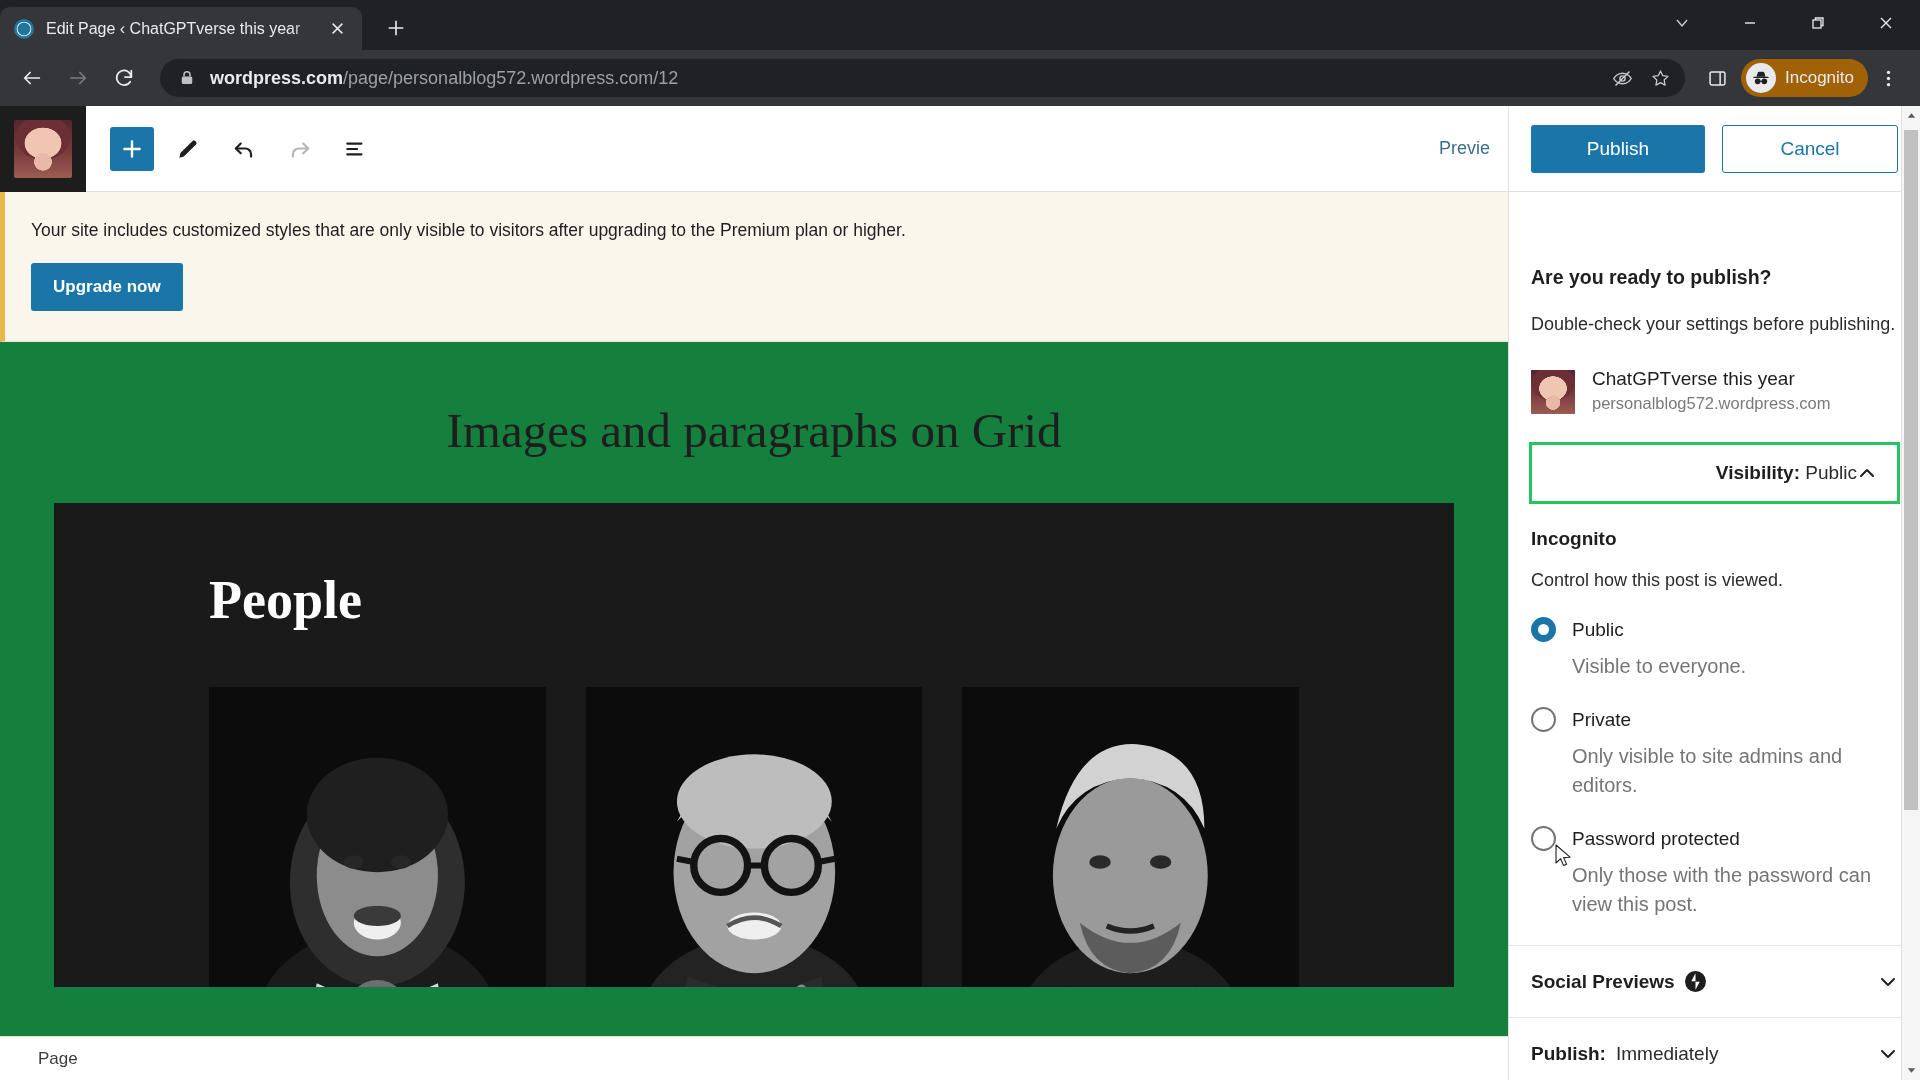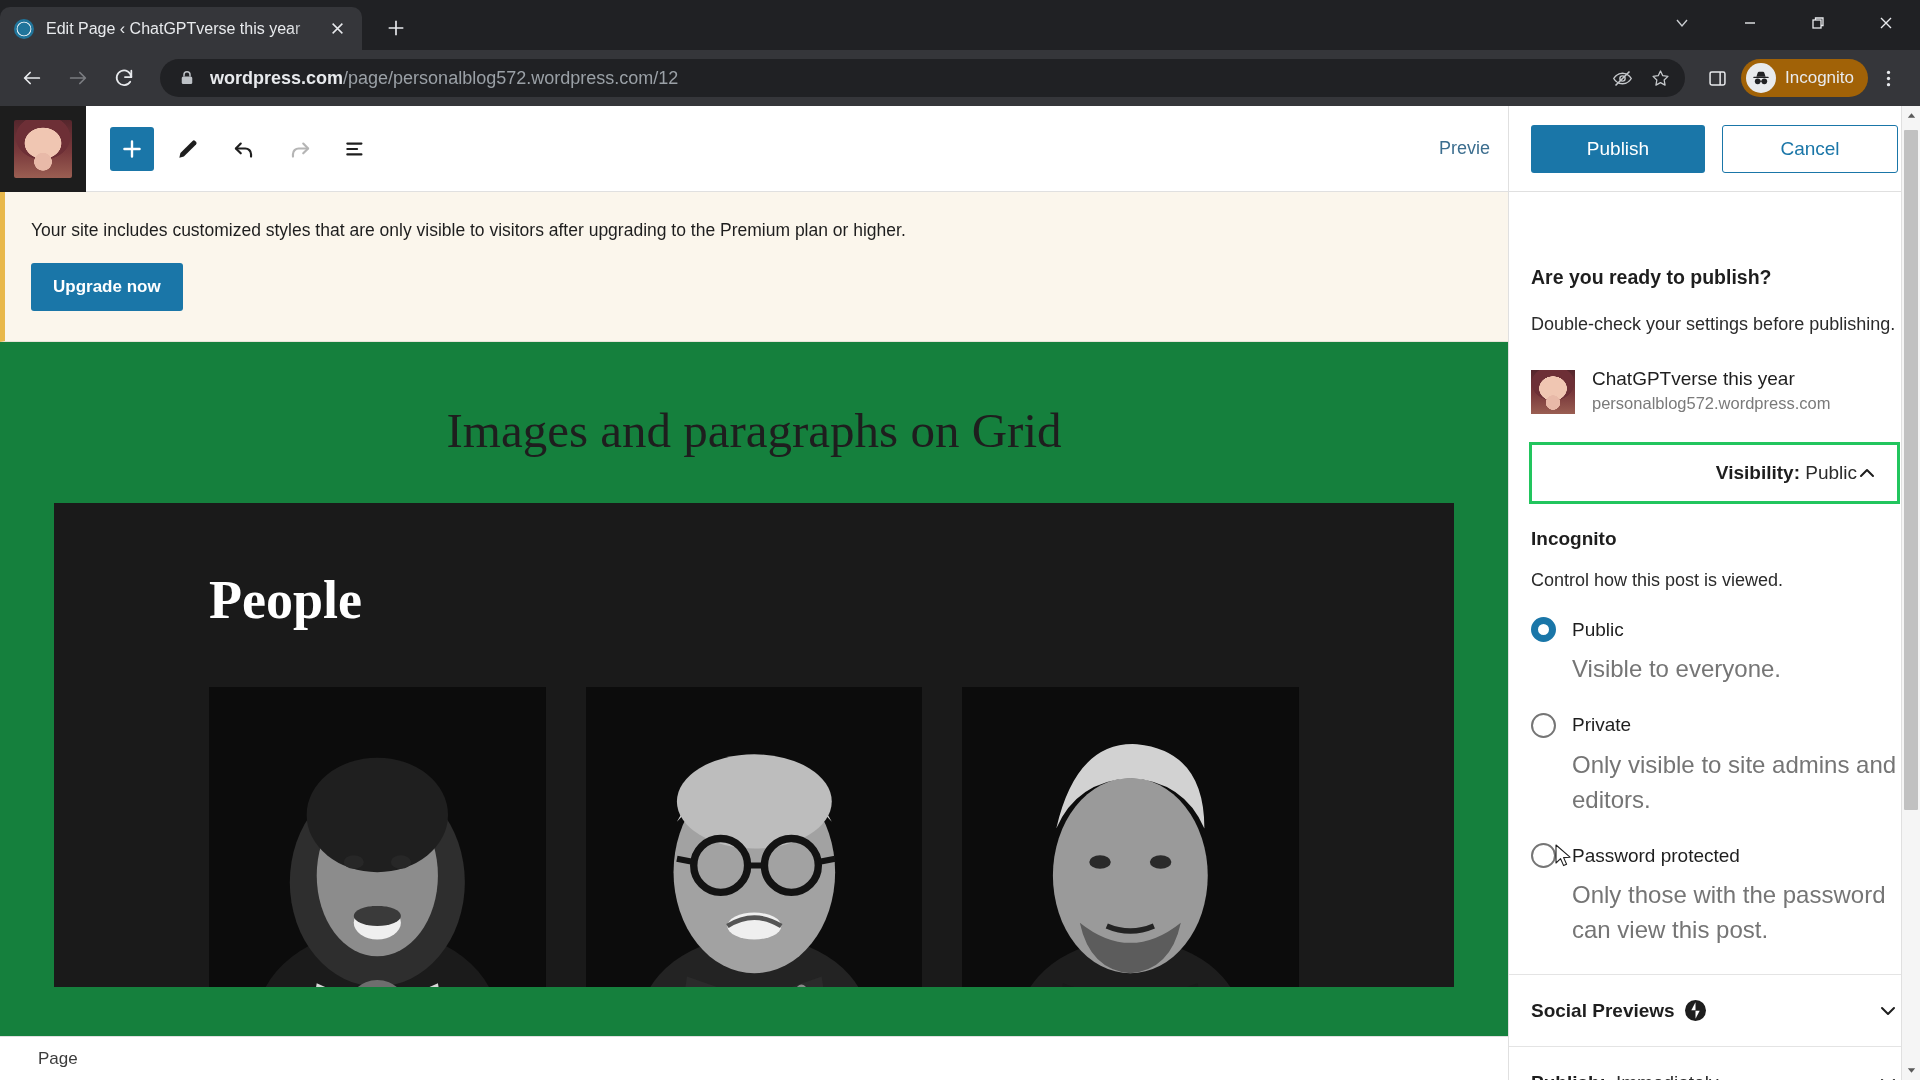--- a/index.html
+++ b/index.html
@@ -283,21 +283,21 @@
     border: 2px solid #757575;
     background: #fff;
     position: relative;
   }
   .radio.checked {
     border: 7px solid #1a76a8;
     background: #fff;
   }
   .radio-label { font-size: 19px; color: #1e1e1e; }
   .radio-help {
-    font-size: 24px; color: #757575;
+    font-size: 20px; color: #757575;
     margin: 10px 0 26px 41px; line-height: 1.45;
   }
 
   .sb-divider { height: 1px; background: #e4e4e4; margin-top: 6px; }
   .sb-row {
     height: 72px; display: flex; align-items: center; justify-content: space-between;
     padding: 0 22px;
     border-bottom: 1px solid #e4e4e4;
     cursor: pointer;
   }

